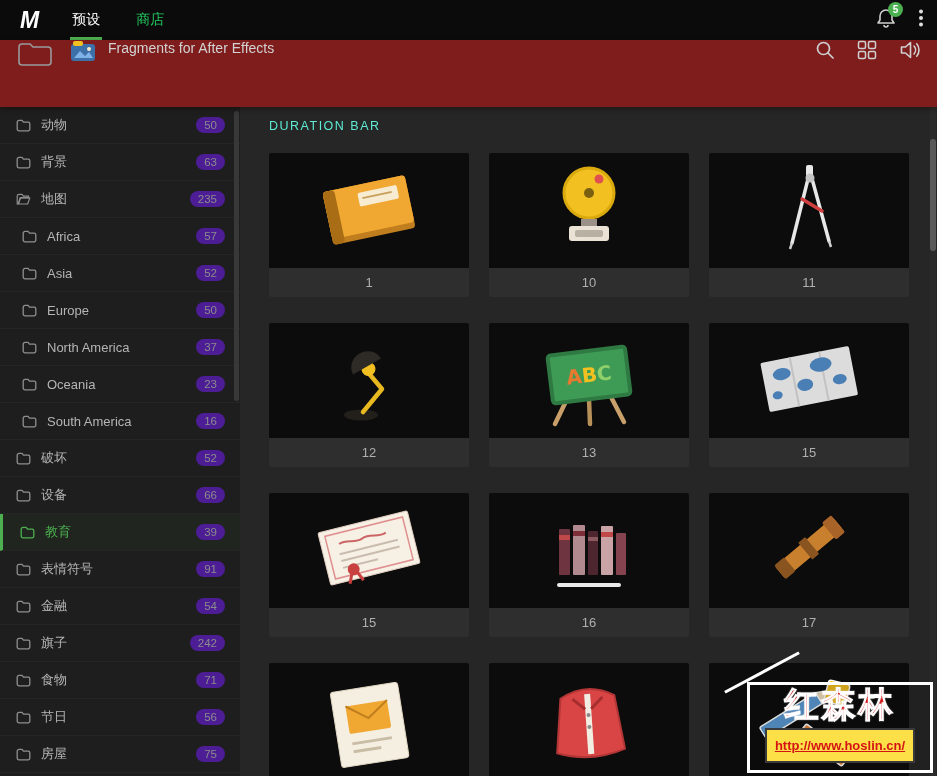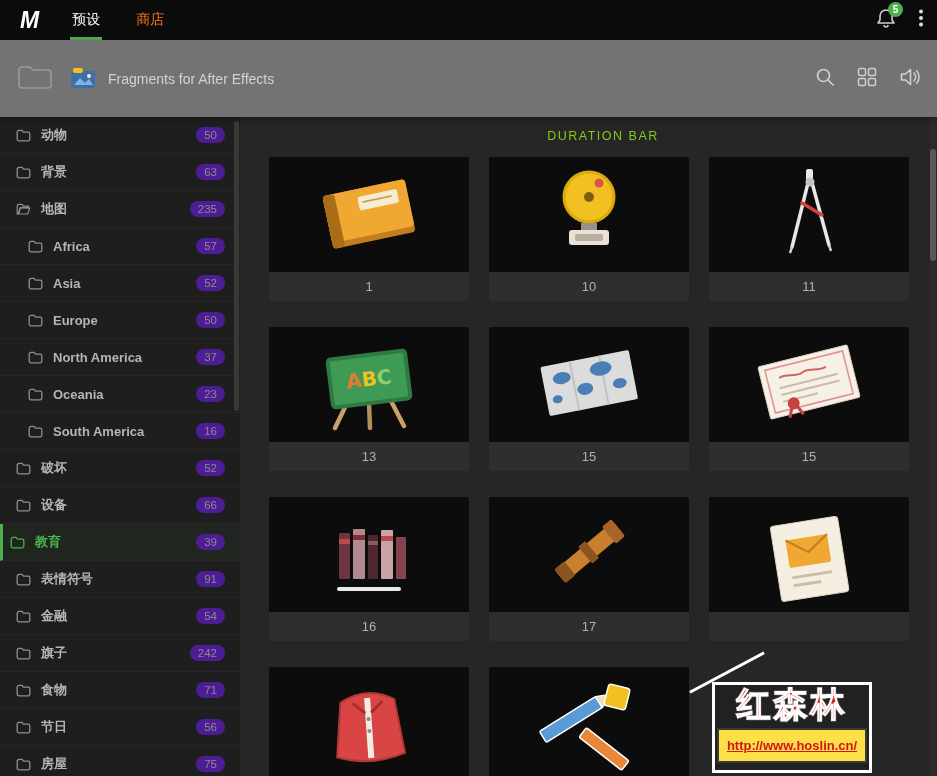--- a/index.html
+++ b/index.html
@@ -18,42 +18,42 @@
     display:flex; align-items:stretch; padding:0 14px;
   }
   .logo {
     align-self:center;
     color:#ffffff; font-weight:bold; font-style:italic;
     font-size:23px; margin:0 34px 0 6px; letter-spacing:-1px;
   }
   .tabs { display:flex; gap:36px; }
   .tab {
     position:relative; display:flex; align-items:center;
-    color:#f97316; font-size:14px; cursor:pointer;
+    color:#22c55e; font-size:14px; cursor:pointer;
   }
   .tab.active { color:#ffffff; }
   .tab.active::after {
     content:""; position:absolute; left:-2px; right:-2px; bottom:0;
     height:3px; background:#4CAF50;
   }
   .topbar-right { margin-left:auto; display:flex; align-items:center; gap:24px; }
   .bell-wrap { position:relative; cursor:pointer; }
   .badge {
     position:absolute; top:-6px; right:-8px;
     width:15px; height:15px; border-radius:50%;
     background:#4CAF50; color:#ffffff;
     font-size:10px; font-weight:bold;
     display:flex; align-items:center; justify-content:center;
   }
   .kebab { cursor:pointer; display:flex; align-items:center; }
 
   
   .toolbar {
-    height:77px; background:#737373;
-    display:flex; align-items:center; padding:0 16px;
+    height:67px; background:#7f1d1d;
+    display:flex; align-items:flex-start; padding:0 16px;
     box-shadow:0 2px 5px rgba(0,0,0,0.35);
     position:relative; z-index:5;
   }
   .folder-btn { cursor:pointer; display:flex; margin-right:16px; }
   .pack-icon { display:flex; margin-right:12px; }
   .pack-title { color:#d2d2d2; font-size:14px; }
   .toolbar-right { margin-left:auto; display:flex; align-items:center; gap:22px; }
   .tool-btn { cursor:pointer; display:flex; }
 
   
@@ -62,44 +62,43 @@
   
   .sidebar {
     width:240px; background:#1e1e1e; position:relative;
     overflow:hidden; flex:none;
   }
   .side-item {
     height:37px; display:flex; align-items:center;
     padding-left:16px; border-bottom:1px solid #252525;
     cursor:pointer; color:#b5b5b5; font-size:13px;
   }
-  .side-item.sub { padding-left:28px; }
+  .side-item.sub { padding-left:22px; }
   .side-item .icon { display:flex; margin-right:10px; color:#8f8f8f; }
-  .side-item .label { flex:1; white-space:nowrap; overflow:hidden;font-weight:bold; }
+  .side-item .label { flex:1; white-space:nowrap; overflow:hidden; }
   .side-item .count {
     background:#4c1d95; color:#8c8c8c;
     font-size:11.5px; padding:2px 8px; border-radius:9px;
     margin-right:15px;
   }
   .side-item.selected {
-    background:#20261f; border-left:3px solid #4CAF50; padding-left:7px;
+    background:#20261f; border-left:3px solid #4CAF50; padding-left:17px;
   }
   .side-item.selected .label { color:#4CAF50; }
   .side-item.selected .icon { color:#4CAF50; }
   .side-scroll {
     position:absolute; right:1px; top:4px; width:5px; height:290px;
     background:#383838; border-radius:3px;
   }
 
   
   .content { flex:1; padding:12px 0 0 29px; overflow:hidden; }
   .section-title {
-    color:#84cc16; font-size:12.5px; letter-spacing:1.5px;
-    margin-bottom:14px;
-    text-align:center;
+    color:#5eead4; font-size:12.5px; letter-spacing:1.5px;
+    margin-bottom:20px;
   }
   .grid {
     display:grid; grid-template-columns:repeat(3, 200px);
     column-gap:20px; row-gap:26px;
   }
   .card { width:200px; cursor:pointer; border-radius:2px; overflow:hidden; }
   .thumb { height:115px; background:#0c0c0c; }
   .thumb svg { display:block; width:100%; height:100%; }
   .num {
     height:29px; background:#2e2e2e;
@@ -111,21 +110,21 @@
     position:absolute; right:1px; top:0; width:6px; height:669px;
     background:#2b2b2b;
   }
   .content-scroll-thumb {
     position:absolute; right:1px; top:32px; width:6px; height:112px;
     background:#5a5a5a; border-radius:3px;
   }
 
   
   .watermark {
-    position:absolute; left:712px; top:682px; width:160px; height:91px;
+    position:absolute; left:747px; top:682px; width:186px; height:91px;
     border:3px solid #ffffff; z-index:30;
     display:flex; flex-direction:column; align-items:center;
     background:rgba(10,10,10,0.15);
   }
   .wm-slash {
     position:absolute; left:-30px; top:-14px; width:84px; height:3px;
     background:#ffffff; transform:rotate(-28deg);
   }
   .wm-title {
     font-size:34px; font-weight:bold; color:#d42020; line-height:1.15;
@@ -429,20 +428,33 @@
               <path d="M93 46 L113 58" stroke="#d04040" stroke-width="3.5" stroke-linecap="round"></path>
               <circle cx="101" cy="25" r="4.5" fill="#c4c4c4"></circle>
               <path d="M83 90 l-2 6 M120 88 l2 6" stroke="#d0d0d0" stroke-width="2.5"></path>
             </svg>
           </div>
     <div class="num">11</div>
   </div>
         <div class="card">
     <div class="thumb">
             <svg viewBox="0 0 200 115">
+              <ellipse cx="92" cy="92" rx="17" ry="5.5" fill="#23201c"></ellipse>
+              <path d="M94 89 L113 66 L97 47" stroke="#e8b820" stroke-width="4.5" fill="none" stroke-linecap="round" stroke-linejoin="round"></path>
+              <g transform="rotate(-30 96 40)">
+                <circle cx="96" cy="47" r="7" fill="#f2c020"></circle>
+                <path d="M80 44 a16 15 0 0 1 32 0 z" fill="#2e2b27"></path>
+              </g>
+            </svg>
+          </div>
+    <div class="num">12</div>
+  </div>
+        <div class="card">
+    <div class="thumb">
+            <svg viewBox="0 0 200 115">
               <path d="M79 74 L66 101" stroke="#c9a06a" stroke-width="4.5" stroke-linecap="round"></path>
               <path d="M121 72 L135 99" stroke="#c9a06a" stroke-width="4.5" stroke-linecap="round"></path>
               <path d="M100 76 L101 101" stroke="#b8905a" stroke-width="4.5" stroke-linecap="round"></path>
               <g transform="rotate(-7 100 52)">
                 <rect x="61" y="28" width="78" height="48" rx="3" fill="#3e9b55" stroke="#2e7a42" stroke-width="4"></rect>
                 <text x="100" y="59" font-size="20" font-weight="bold" text-anchor="middle" font-family="DejaVu Sans, sans-serif"><tspan fill="#e87a30">A</tspan><tspan fill="#f2c020">B</tspan><tspan fill="#8fd06a">C</tspan></text>
               </g>
             </svg>
           </div>
     <div class="num">13</div>

